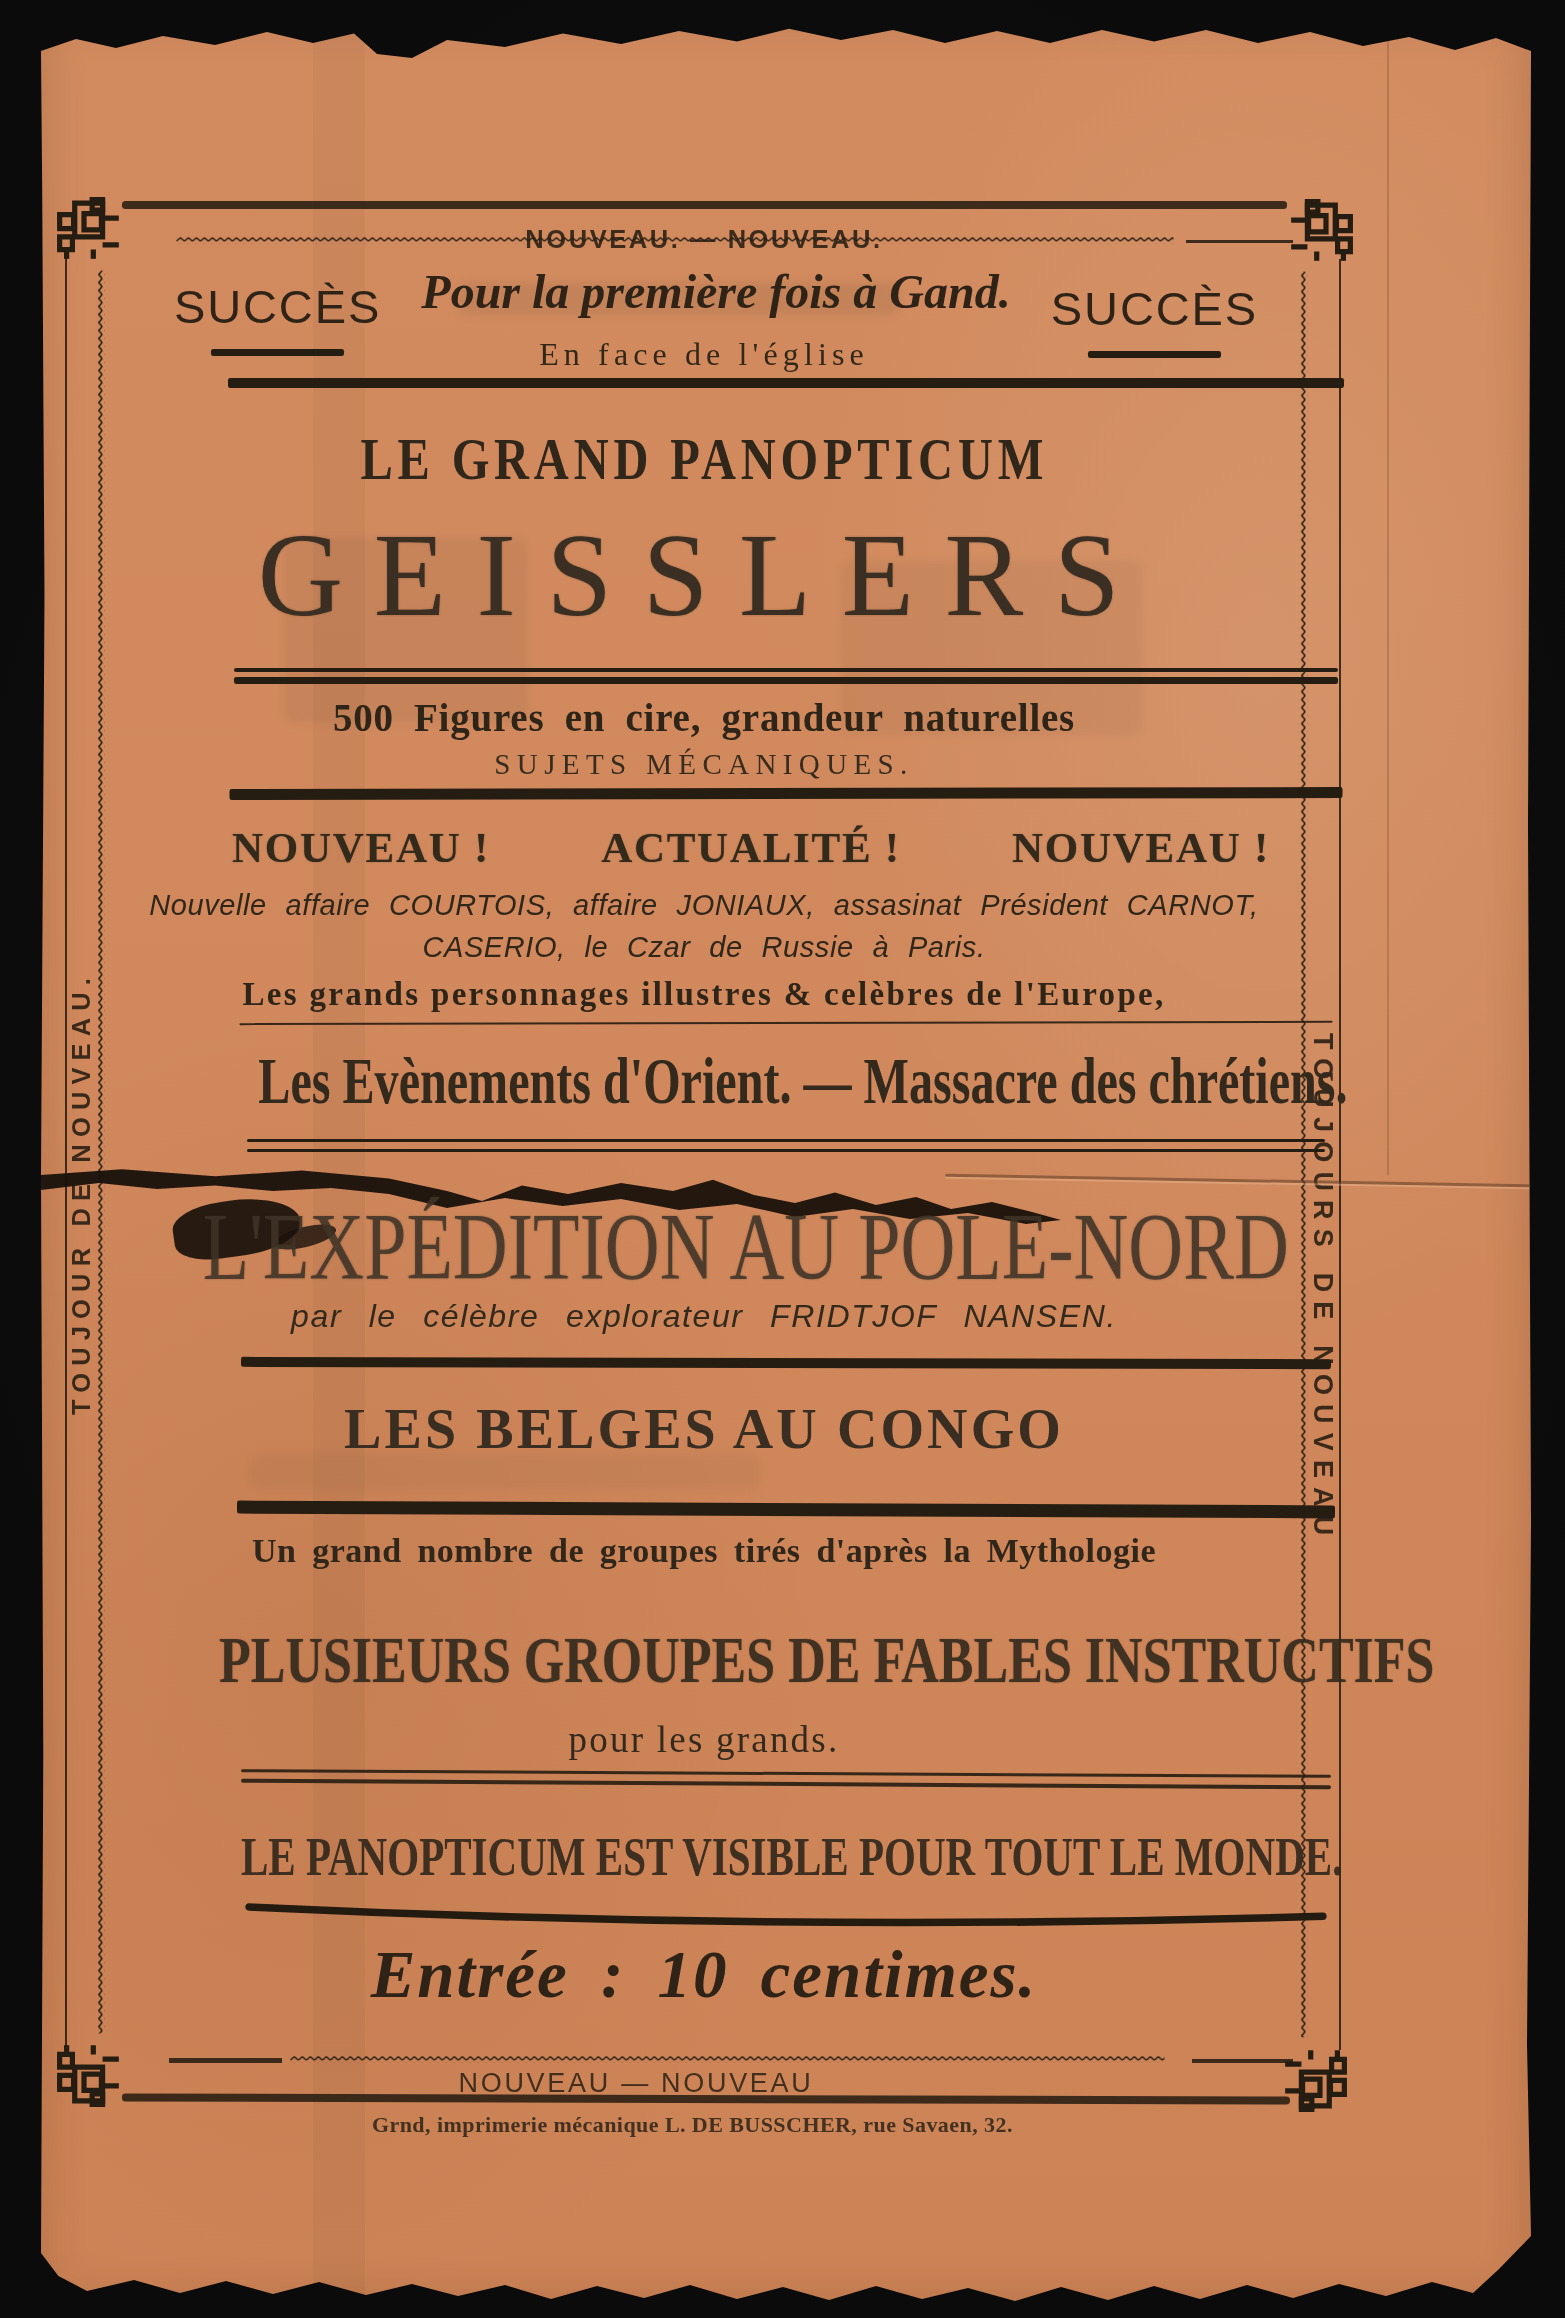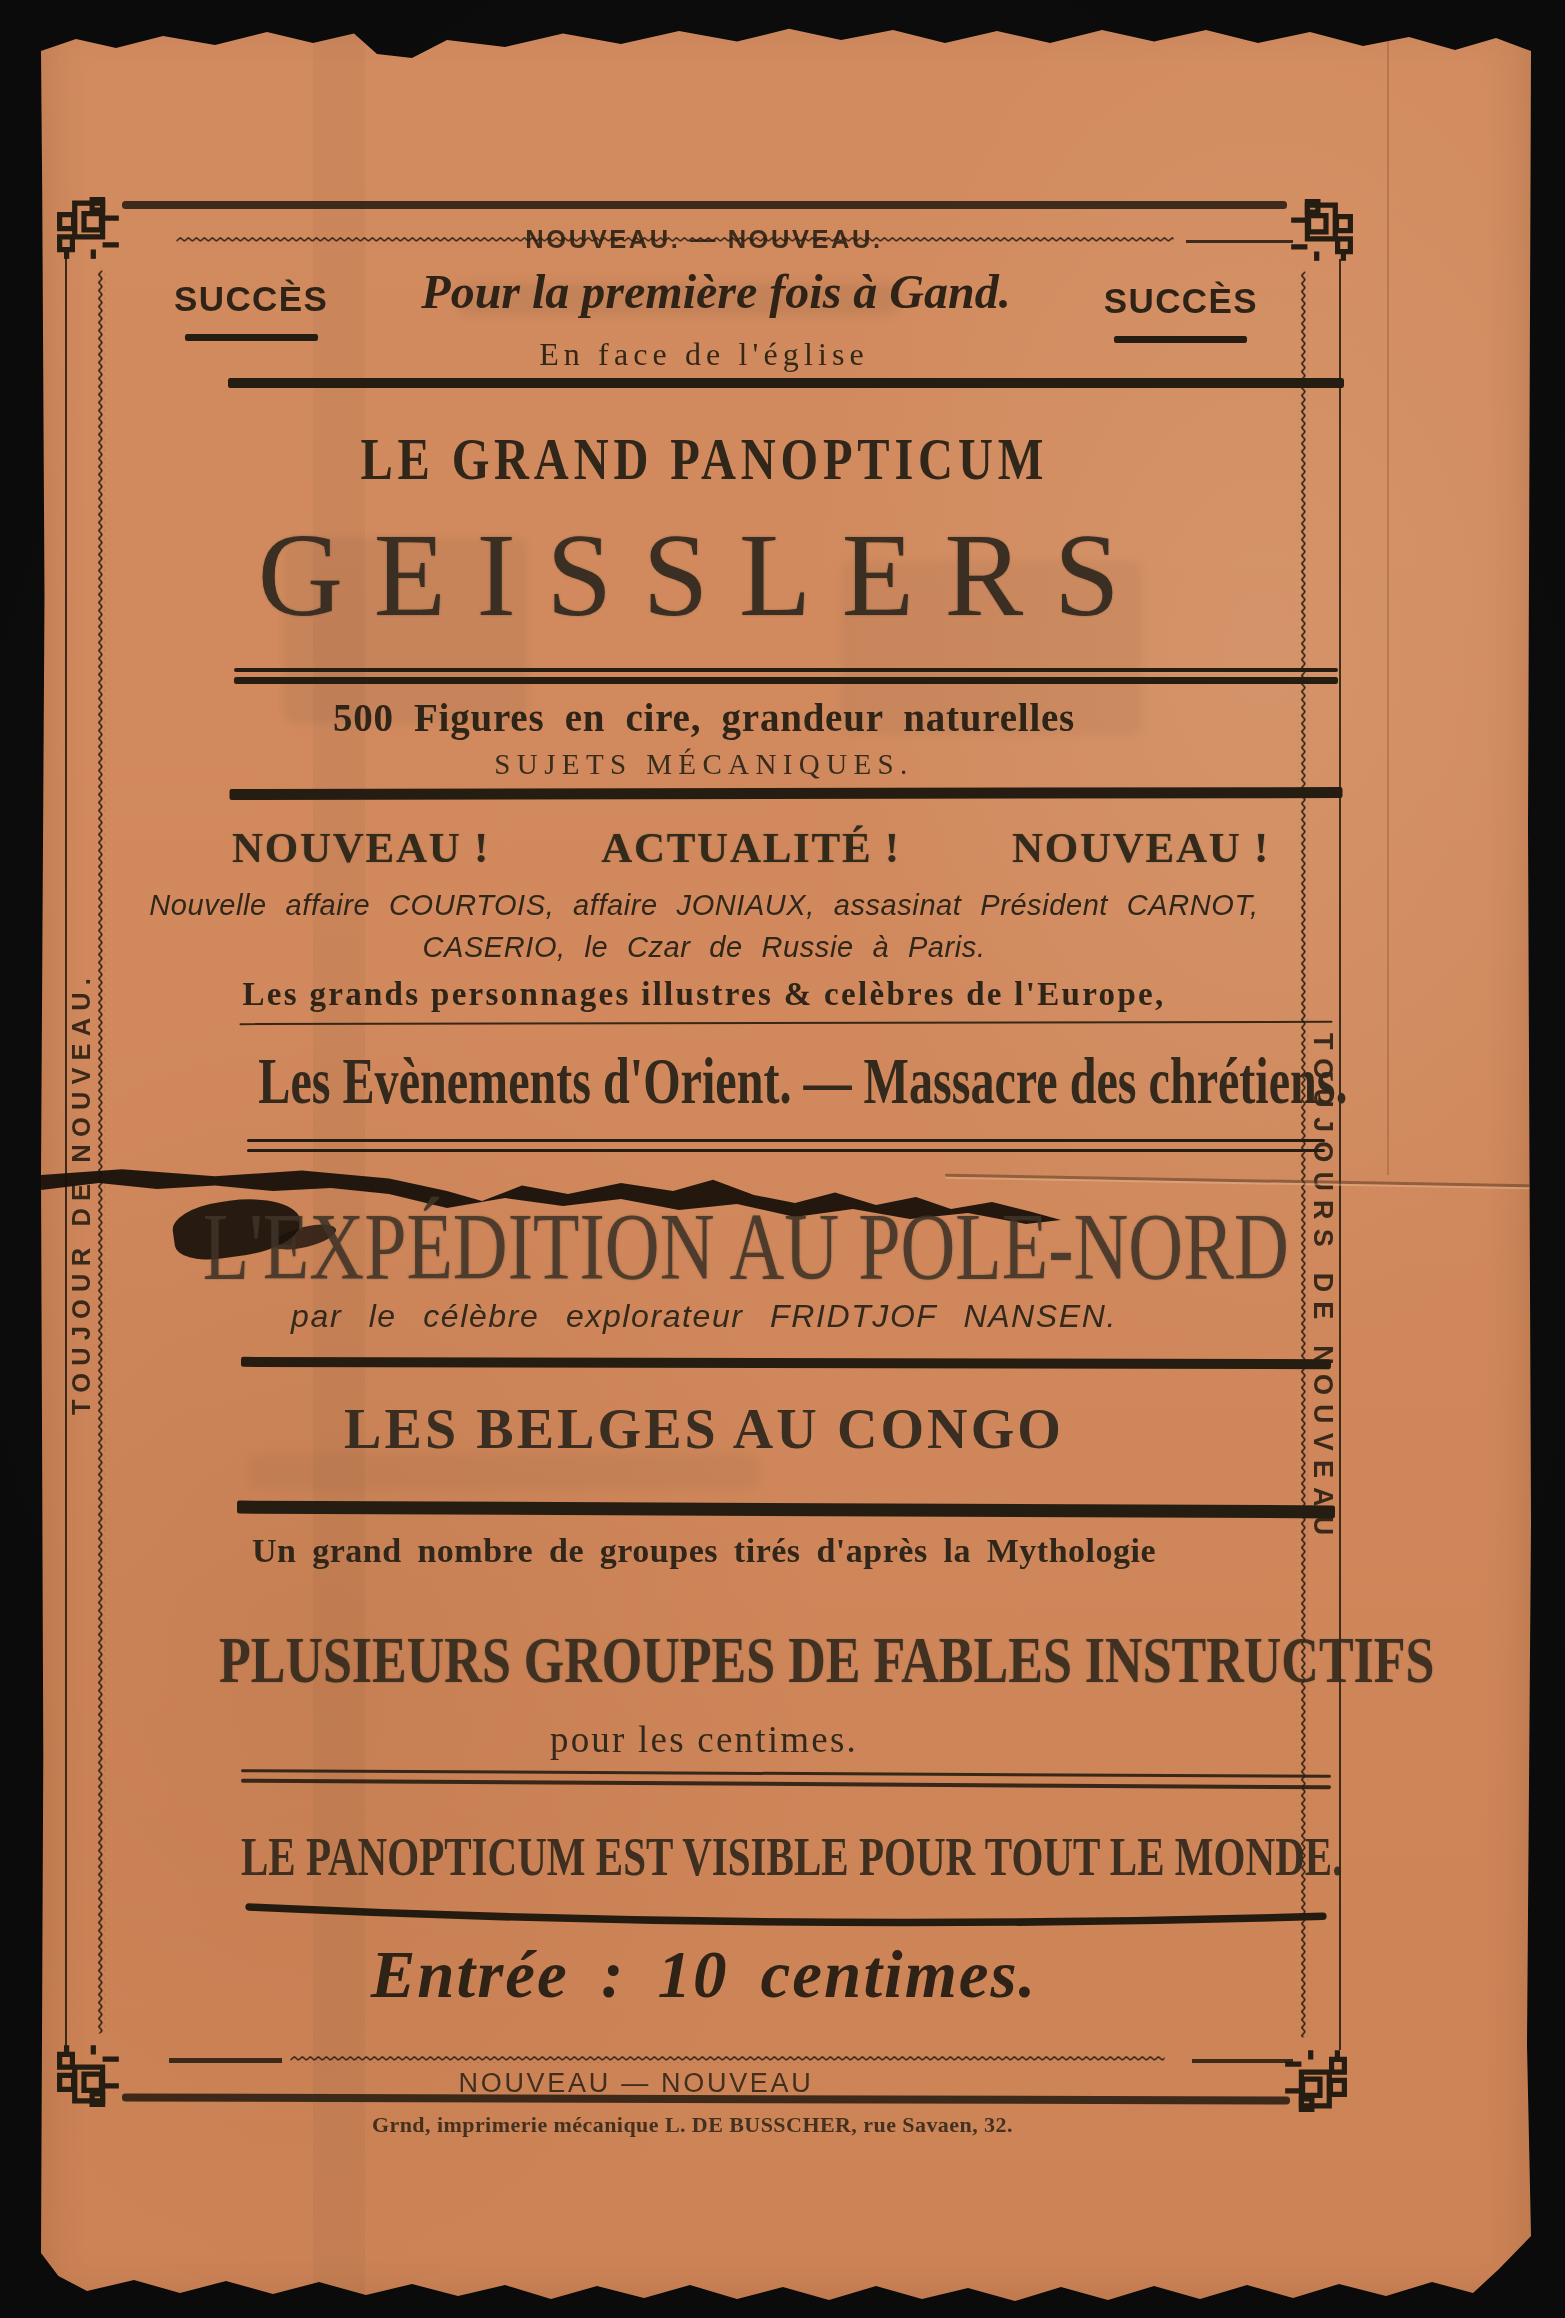--- a/index.html
+++ b/index.html
@@ -23,21 +23,21 @@
   .abs{position:absolute;}
   .ctr{left:25.5px;width:1275px;text-align:center;}
   .nowrap{white-space:nowrap;}
   .cx{display:inline-block;transform-origin:50% 50%;}
   .rule{position:absolute;left:50%;transform:translateX(-50%);background:#261d12;border-radius:2.3px;}
   .rule.soft{background:rgba(38,29,18,0.9);}
   .vlabel{font-family:"Liberation Sans","DejaVu Sans",sans-serif;font-weight:bold;color:rgba(38,28,17,0.88);}
   .ghost{position:absolute;filter:blur(4px);background:rgba(95,72,50,0.12);border-radius:10.4px;}
   
   .t-nouveau-top{font-family:"Liberation Sans","DejaVu Sans",sans-serif;font-weight:bold;font-size:25.5px;letter-spacing:0.10em;color:rgba(40,30,19,0.88);}
-  .t-succes{font-family:"Liberation Sans","DejaVu Sans",sans-serif;font-weight:bold;font-size:35px;letter-spacing:0.04em;color:#2e2316;}
+  .t-succes{font-family:"Liberation Sans","DejaVu Sans",sans-serif;font-weight:normal;font-size:47px;letter-spacing:0.04em;color:#2e2316;}
   .succes-bar{width:133px;height:7px;background:#261d12;margin:15px auto 0;border-radius:2.3px;}
   .t-tagline{font-style:italic;font-weight:bold;font-size:48px;color:#2e2316;}
   .t-enface{font-size:32px;letter-spacing:0.16em;color:#332818;}
   .t-kicker{font-weight:bold;font-size:59px;letter-spacing:0.10em;color:#30261a;}
   .t-geisslers{font-size:118px;letter-spacing:0.26em;color:#3a2f22;text-shadow:0 0 1.7px rgba(58,47,34,0.45);}
   .t-figures{font-weight:bold;font-size:39px;letter-spacing:0.02em;word-spacing:0.25em;color:#2e2417;}
   .t-sujets{font-size:29px;letter-spacing:0.22em;color:#372c1d;}
   .t-actualite{font-weight:bold;font-size:43px;letter-spacing:0.04em;color:#342a1c;text-shadow:0 0 1.2px rgba(52,42,28,0.5);}
   .t-affairs{font-family:"Liberation Sans","DejaVu Sans",sans-serif;font-style:italic;font-size:29px;letter-spacing:0.02em;word-spacing:0.35em;color:#30261a;}
   .t-personnages{font-weight:bold;font-size:33px;letter-spacing:0.07em;color:#2e2417;}
@@ -202,21 +202,21 @@
 
   <div class="abs ctr t-congo nowrap" style="top:1381px;">LES BELGES AU CONGO</div>
 
   <div class="rule" style="top:1487px;width:1098px;height:12.8px;transform:translateX(-50%) rotate(0.25deg);"></div>
 
   <div class="abs ctr" style="top:1607px;">
     <span class="cx t-fables nowrap" style="transform:scaleX(0.8);">PLUSIEURS GROUPES DE FABLES INSTRUCTIFS</span>
   </div>
 
   <div class="abs ctr t-mytho nowrap" style="top:1516px;">Un grand nombre de groupes tirés d'après la Mythologie</div>
-  <div class="abs ctr t-enfants nowrap" style="top:1702px;">pour les centimes.</div>
+  <div class="abs ctr t-enfants nowrap" style="top:1702px;">pour les grands.</div>
 
   <div class="rule soft" style="top:1756px;width:1090px;height:2.9px;transform:translateX(-50%) rotate(0.3deg);"></div>
   <div class="rule soft" style="top:1766px;width:1090px;height:3.5px;transform:translateX(-50%) rotate(0.35deg);"></div>
 
   <div class="abs ctr" style="top:1810px;">
     <span class="cx t-visible nowrap" style="transform:scaleX(0.76);">LE PANOPTICUM EST VISIBLE POUR TOUT LE MONDE.</span>
   </div>
 
   <svg class="abs" style="left:50%;transform:translateX(-50%);top:1885px;" width="1090" height="27" viewBox="0 0 1880 46">
     <path d="M14,10 Q940,54 1866,26" fill="none" stroke="#241b10" stroke-width="13" stroke-linecap="round"></path>

